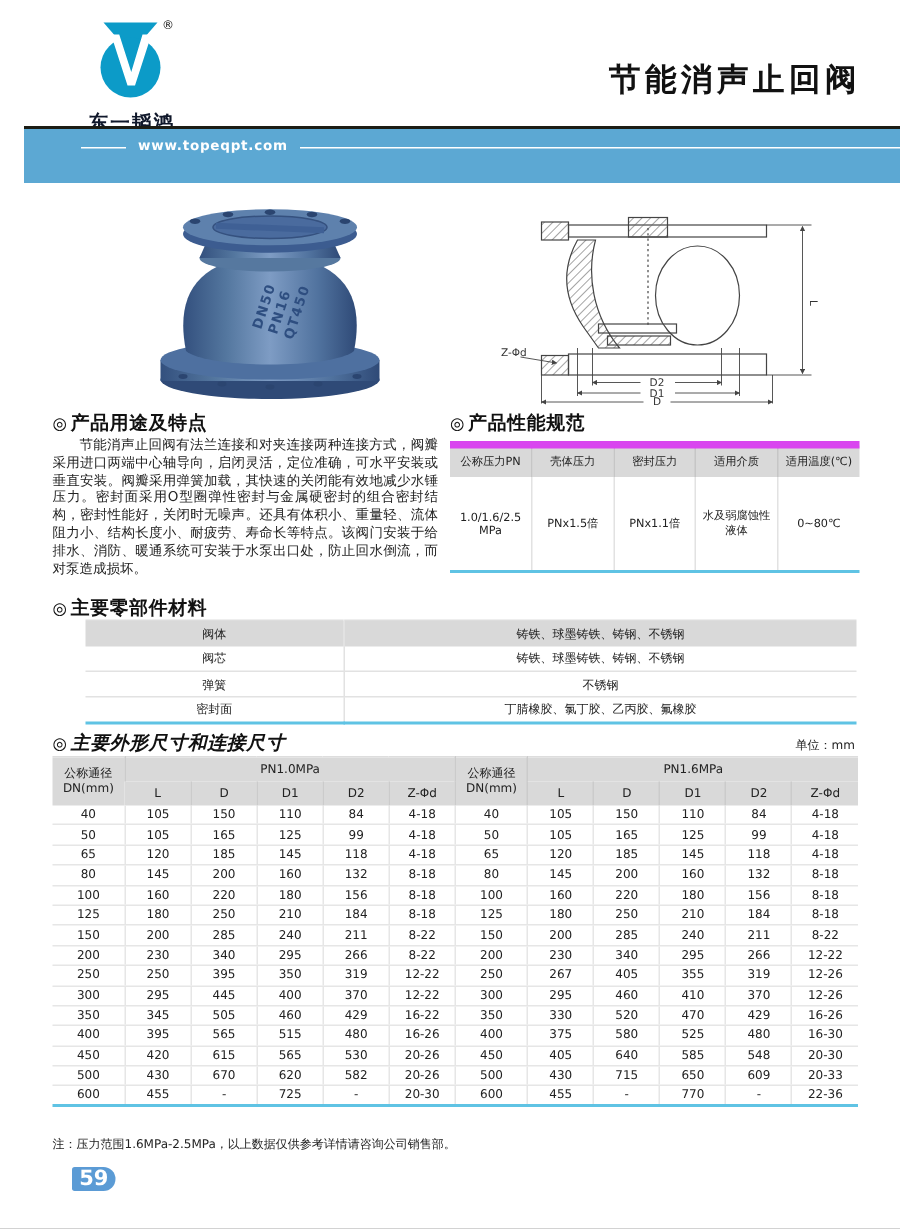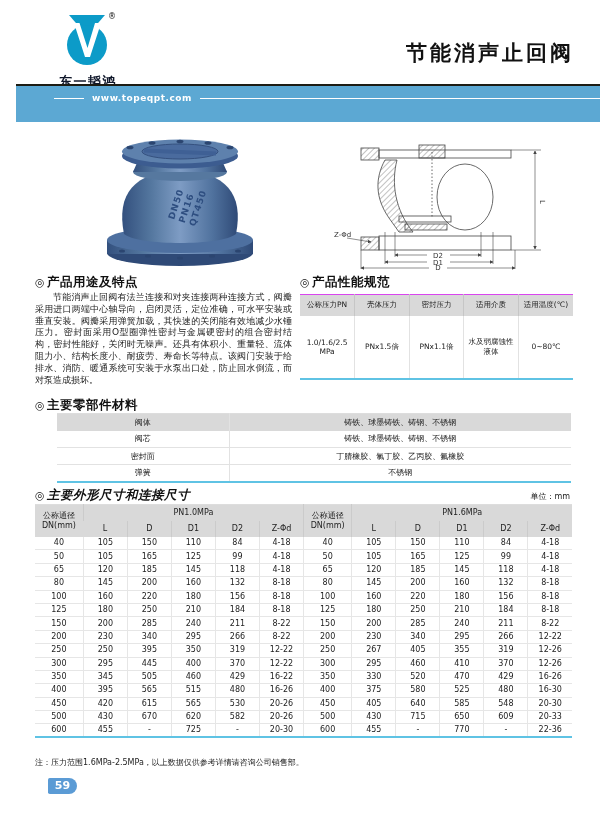--- a/index.html
+++ b/index.html
@@ -26,21 +26,21 @@
   .tech-drawing text{font-family:"DejaVu Sans",sans-serif;font-size:7px;fill:#333;}
 
   
   .sec-head{position:absolute;font-size:12.5px;font-weight:bold;color:#111;letter-spacing:.5px;}
   .sec-head .bullet{font-size:11px;font-weight:normal;margin-right:2px;}
 
   
   .features-body{position:absolute;left:35px;top:292px;width:257px;font-size:9px;line-height:11.8px;text-align:justify;text-indent:2em;color:#222;}
 
   
-  .perf-table{position:absolute;left:300px;top:294px;width:273px;border-collapse:collapse;table-layout:fixed;font-size:7.5px;border-top:1px solid #d946ef;border-bottom:2px solid var(--accent-cyan);}
+  .perf-table{position:absolute;left:300px;top:294px;width:273px;border-collapse:collapse;table-layout:fixed;font-size:7.5px;border-top:5px solid #d946ef;border-bottom:2px solid var(--accent-cyan);}
   .perf-table th{background:var(--header-gray);height:21px;font-weight:normal;color:#222;border-left:1px solid #c6c6c6;}
   .perf-table th:first-child{border-left:none;}
   .perf-table td{height:63px;text-align:center;vertical-align:middle;border-left:1px solid #e2e2e2;color:#222;padding:0 4px;}
   .perf-table td:first-child{border-left:none;}
 
   
   .mat-table{position:absolute;left:57px;top:413px;width:514px;border-collapse:collapse;table-layout:fixed;font-size:8px;border-top:1px solid #ddd;border-bottom:2px solid var(--accent-cyan);}
   .mat-table td{height:17px;text-align:center;border-bottom:1px solid #e2e2e2;color:#222;}
   .mat-table td.part{width:172px;border-right:1px solid #e2e2e2;}
   .mat-table tr:first-child td{background:var(--header-gray);border-bottom:none;}
@@ -50,21 +50,21 @@
   .dims-table{position:absolute;left:35px;top:504px;width:537px;border-collapse:collapse;table-layout:fixed;font-size:8px;border-top:1px solid #ddd;border-bottom:2px solid var(--accent-cyan);}
   .dims-table th{background:var(--header-gray);font-weight:normal;color:#222;height:16px;border-left:1px solid #cbcbcb;}
   .dims-table th:first-child{border-left:none;}
   .dims-table th.dn{white-space:pre-line;line-height:10px;}
   .dims-table td{height:13.4px;text-align:center;color:#222;border-bottom:1px solid #e6e6e6;border-left:1px solid #e6e6e6;line-height:1;}
   .dims-table td:first-child{border-left:none;}
   .dims-table col.dn{width:9%;}
   .dims-table col.num{width:8.2%;}
 
   .note{position:absolute;left:35px;top:757px;font-size:8px;color:#222;}
-  .page-badge{position:absolute;left:48px;top:778px;width:29px;height:16px;background:var(--badge-blue);border-radius:2px 9px 9px 2px;color:#fff;font-size:11px;font-weight:bold;text-align:center;line-height:16px;}
+  .page-badge{position:absolute;left:48px;top:778px;width:29px;height:16px;background:var(--badge-blue);border-radius:2px 9px 9px 2px;color:#fff;font-size:14px;font-weight:bold;text-align:center;line-height:16px;}
 </style>
 </head>
 <body>
 
 <div class="page">
 
   <div class="logo-wrap">
     <svg width="58" height="58" viewBox="0 0 58 58">
       <path d="M10,5 L46,5 L33,20 L23,20 Z" fill="#0C9BC8"></path>
       <circle cx="28" cy="35" r="20" fill="#0C9BC8"></circle>
@@ -203,26 +203,26 @@
     <tbody id="materials-body">
         <tr>
           <td class="part">阀体</td>
           <td>铸铁、球墨铸铁、铸钢、不锈钢</td>
         </tr>
         <tr>
           <td class="part">阀芯</td>
           <td>铸铁、球墨铸铁、铸钢、不锈钢</td>
         </tr>
         <tr>
+          <td class="part">弹簧</td>
+          <td>不锈钢</td>
+        </tr>
+        <tr>
           <td class="part">密封面</td>
           <td>丁腈橡胶、氯丁胶、乙丙胶、氟橡胶</td>
-        </tr>
-        <tr>
-          <td class="part">弹簧</td>
-          <td>不锈钢</td>
         </tr>
       </tbody>
   </table>
 
   <div class="sec-head" style="left:35px;top:487px;font-style:italic;">
     <span class="bullet">◎</span><span>主要外形尺寸和连接尺寸</span>
   </div>
   <div class="unit-label">单位：mm</div>
   <table class="dims-table">
     <colgroup>

